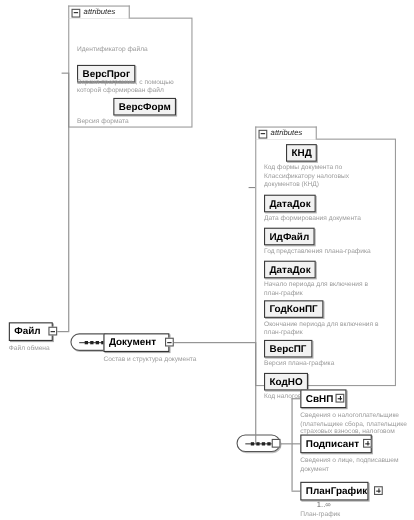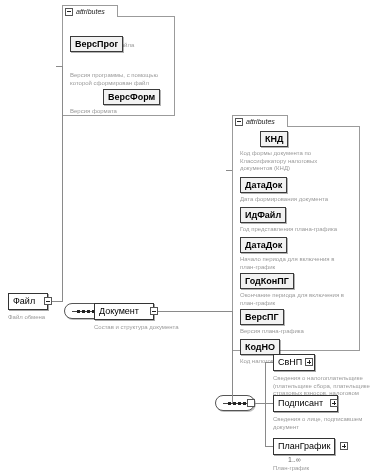--- a/index.html
+++ b/index.html
@@ -35,21 +35,21 @@
     border: 1px solid #333333;
     background: #ffffff;
     display: flex;
     align-items: center;
     height: 17px;
     padding: 0 4px;
     box-shadow: 1px 1px 0 rgba(0,0,0,0.35);
   }
   .node .node-label {
     font-size: 9px;
-    font-weight: normal;
+    font-weight: bold;
     color: #000000;
     white-space: nowrap;
     line-height: 1;
   }
 
   
   .attr-chip {
     position: absolute;
     box-sizing: border-box;
     border: 1px solid #3a3a3a;
@@ -189,21 +189,21 @@
 <div id="canvas">
 
   <div class="attr-panel" style="left:62px; top:16px; width:113px; height:100px;"></div>
   <div class="attr-tab" style="left:62px; top:5px; width:56px;">
     <span class="expander"></span>
     <span class="tab-text">attributes</span>
   </div>
 
   <div class="caption" style="left:70px; top:42px; width:100px;">Идентификатор файла</div>
 
-  <div class="attr-chip" style="left:70px; top:36px;">
+  <div class="attr-chip" style="left:70px; top:59px;">
     <span class="chip-label">ВерсПрог</span>
   </div>
   <div class="caption" style="left:70px; top:72px; width:103px;">Версия программы, с помощью
 которой сформирован файл</div>
 
   <div class="attr-chip" style="left:70px; top:89px;margin-left:33px;">
     <span class="chip-label">ВерсФорм</span>
   </div>
   <div class="caption" style="left:70px; top:108px; width:100px;">Версия формата</div>
 

